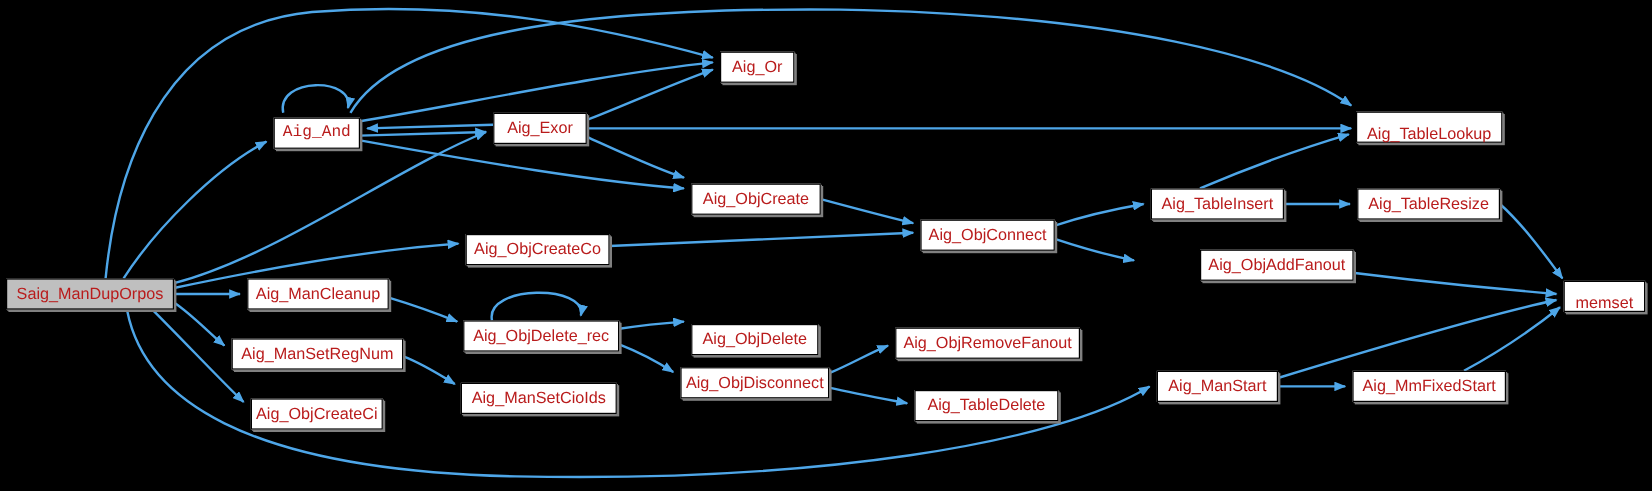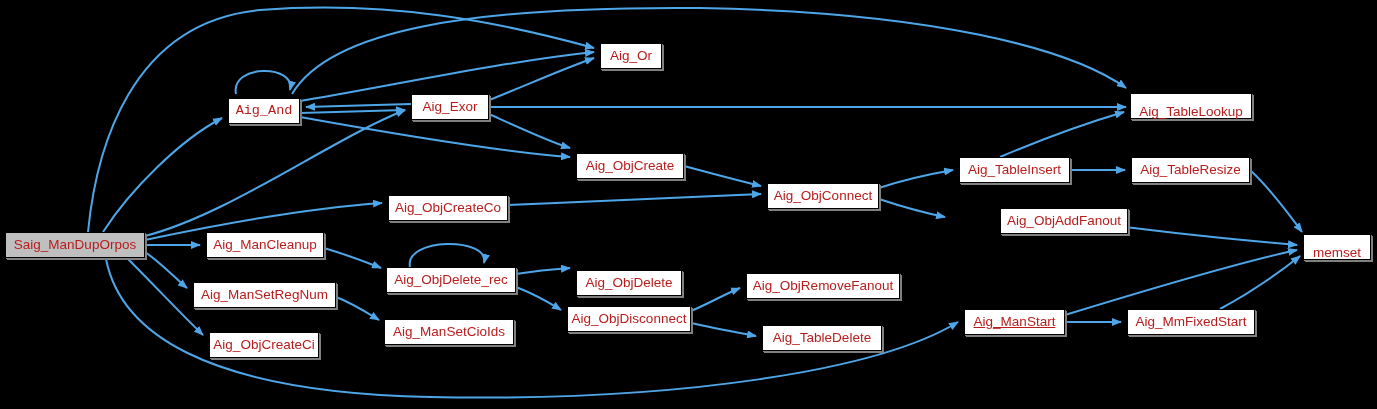--- a/index.html
+++ b/index.html
@@ -110,21 +110,21 @@
       </div>
       <div class="node" style="left: 762px; top: 325px; width: 120px;">
         <span>Aig_TableDelete</span>
       </div>
       <div class="node" style="left: 959px; top: 157px; width: 111px;">
         <span>Aig_TableInsert</span>
       </div>
       <div class="node" style="left: 1000px; top: 208px; width: 128px;">
         <span>Aig_ObjAddFanout</span>
       </div>
-      <div class="node" style="left: 964px; top: 309px; width: 101px; text-decoration: underline;">
+      <div class="node" style="left: 964px; top: 309px; width: 101px;">
         <span>Aig_ManStart</span>
       </div>
       <div class="node" style="left: 1130px; top: 93px; width: 122px; align-items: flex-end;">
         <span>Aig_TableLookup</span>
       </div>
       <div class="node" style="left: 1131px; top: 157px; width: 119px;">
         <span>Aig_TableResize</span>
       </div>
       <div class="node" style="left: 1127px; top: 309px; width: 128px; text-align: right;">
         <span>Aig_MmFixedStart</span>

